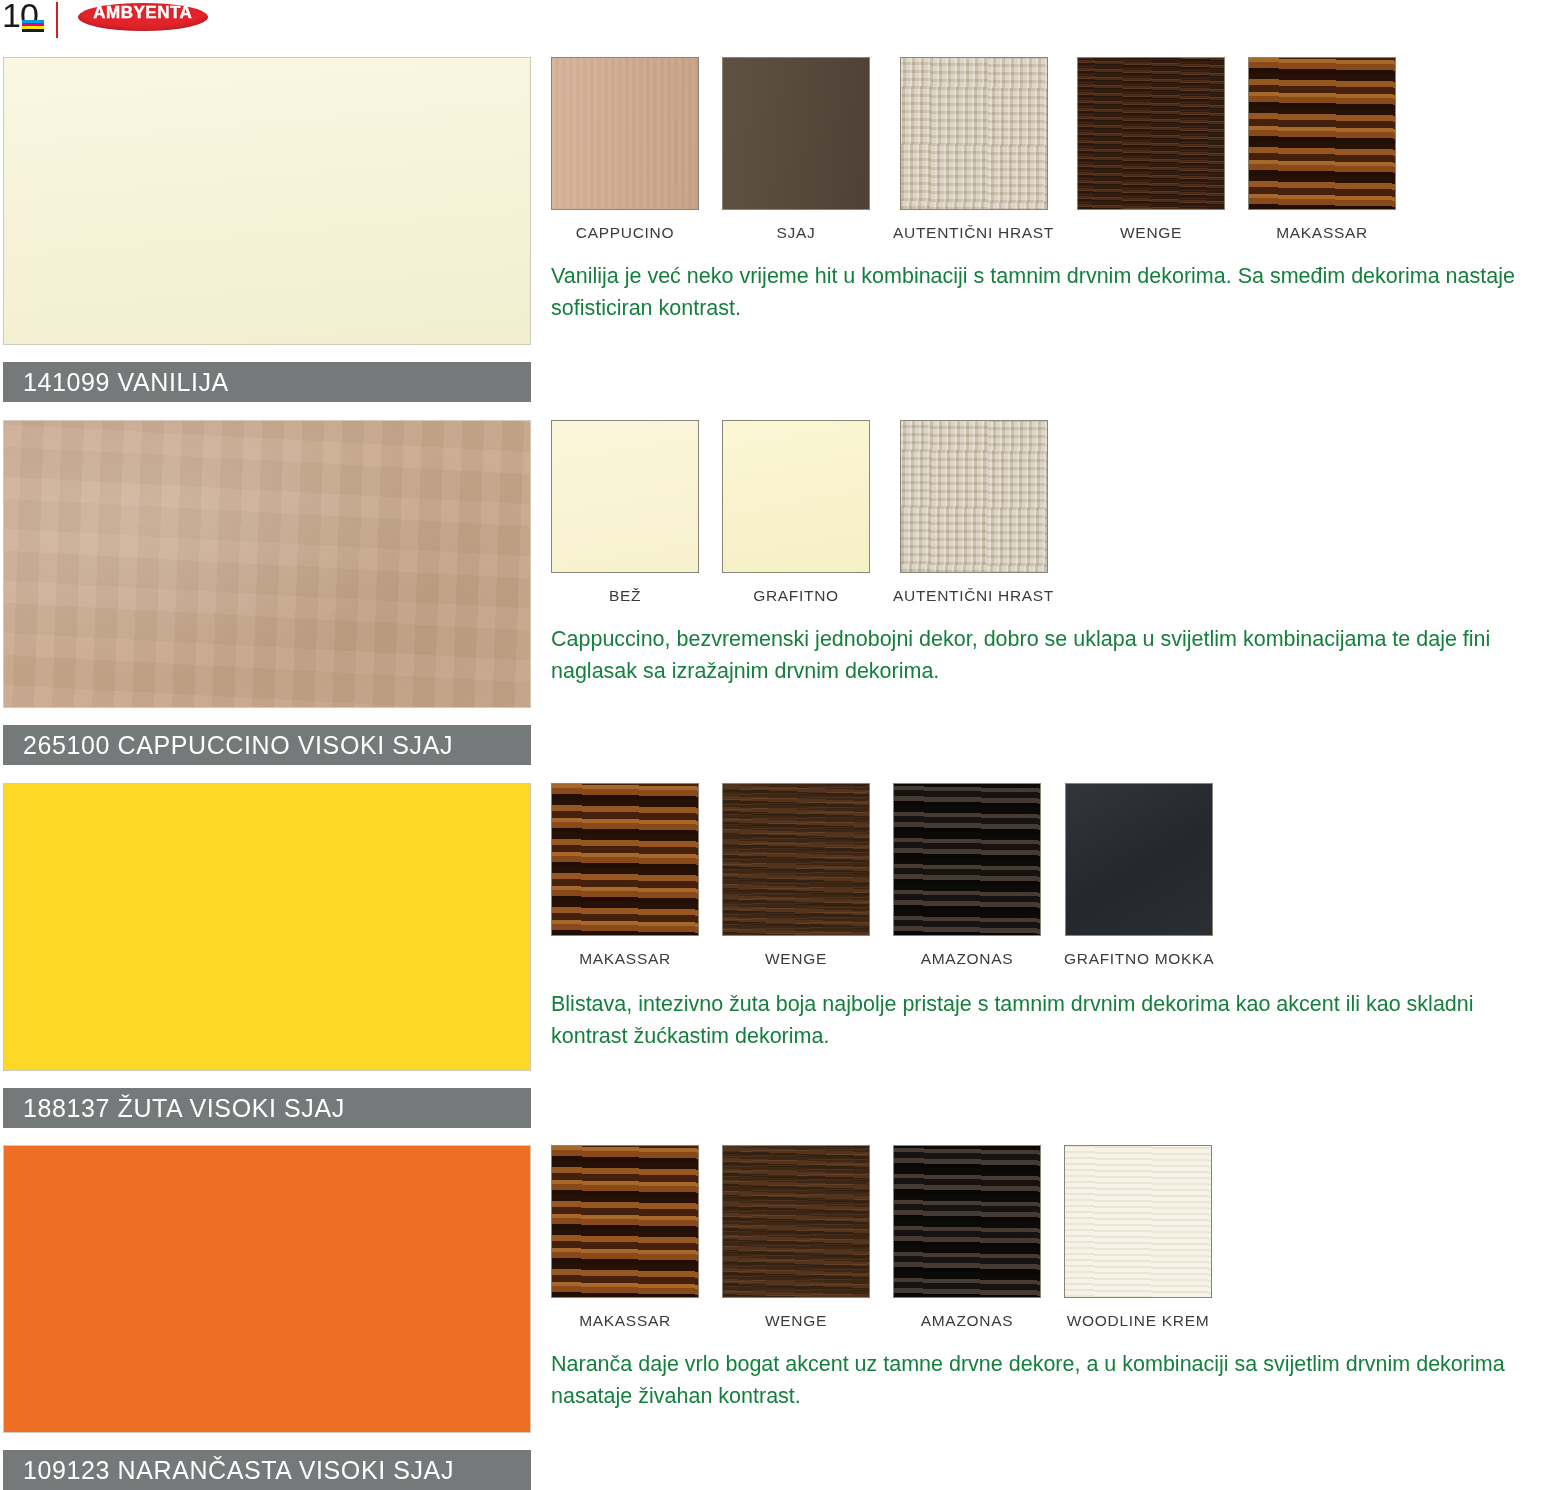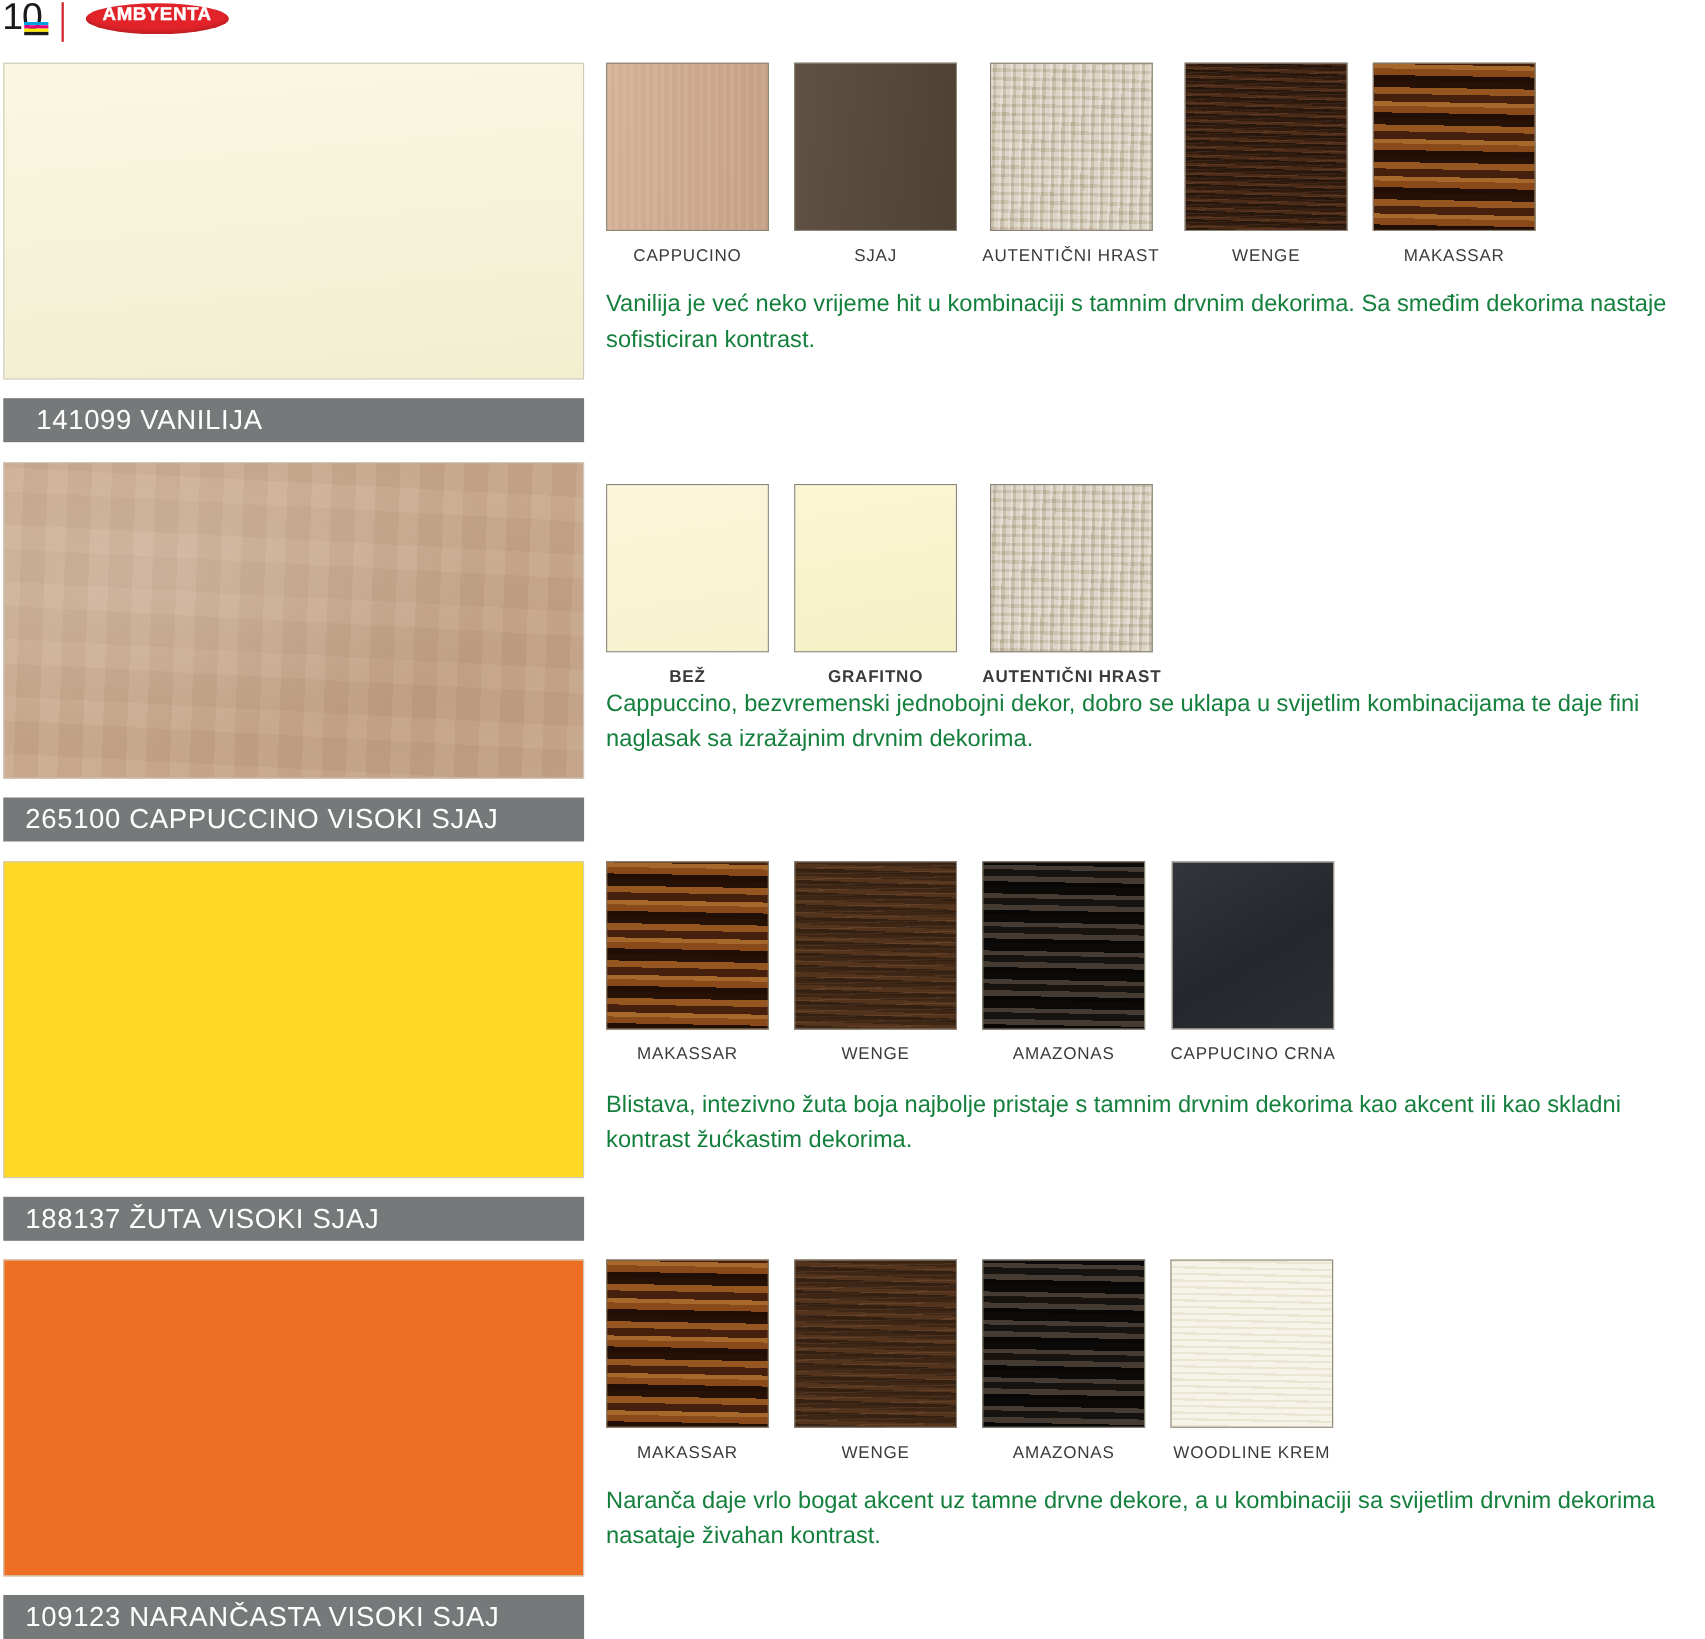--- a/index.html
+++ b/index.html
@@ -187,21 +187,21 @@
     </span>
   </div>
   <div class="divider"></div>
   <div class="logo">
     <span class="logo-text">AMBYENTA</span>
   </div>
 </div>
 
 <div class="row">
   <div class="main-panel p-vanilija" style="top:57px;height:288px;"></div>
-  <div class="name-bar" style="top:362px;padding-left:10px;">
+  <div class="name-bar" style="top:362px;">
     <span>141099 VANILIJA</span>
   </div>
 
   <div class="swatches" style="left:551px;top:57px;">
     <div class="swatch">
       <div class="chip t-cappucino"></div>
       <div class="chip-label">CAPPUCINO</div>
     </div>
     <div class="swatch">
       <div class="chip t-mokka"></div>
@@ -223,21 +223,21 @@
 
   <div class="desc" style="top:260px;">Vanilija je već neko vrijeme hit u kombinaciji s tamnim drvnim dekorima. Sa smeđim dekorima nastaje sofisticiran kontrast.</div>
 </div>
 
 <div class="row">
   <div class="main-panel p-cappuccino" style="top:420px;height:288px;"></div>
   <div class="name-bar" style="top:725px;">
     <span>265100 CAPPUCCINO VISOKI SJAJ</span>
   </div>
 
-  <div class="swatches" style="left:551px;top:440px;font-weight:bold;">
+  <div class="swatches" style="left:551px;top:420px;">
     <div class="swatch">
       <div class="chip t-bez"></div>
       <div class="chip-label">BEŽ</div>
     </div>
     <div class="swatch">
       <div class="chip t-vanilija"></div>
       <div class="chip-label">GRAFITNO</div>
     </div>
     <div class="swatch">
       <div class="chip t-hrast"></div>
@@ -262,21 +262,21 @@
     <div class="swatch">
       <div class="chip t-wenge2"></div>
       <div class="chip-label">WENGE</div>
     </div>
     <div class="swatch">
       <div class="chip t-amazonas"></div>
       <div class="chip-label">AMAZONAS</div>
     </div>
     <div class="swatch">
       <div class="chip t-grafit"></div>
-      <div class="chip-label">CAPPUCINO CRNA</div>
+      <div class="chip-label">GRAFITNO MOKKA</div>
     </div>
   </div>
 
   <div class="desc" style="top:988px;">Blistava, intezivno žuta boja najbolje pristaje s tamnim drvnim dekorima kao akcent ili kao skladni kontrast žućkastim dekorima.</div>
 </div>
 
 <div class="row">
   <div class="main-panel p-narancasta" style="top:1145px;height:288px;"></div>
   <div class="name-bar" style="top:1450px;">
     <span>109123 NARANČASTA VISOKI SJAJ</span>

